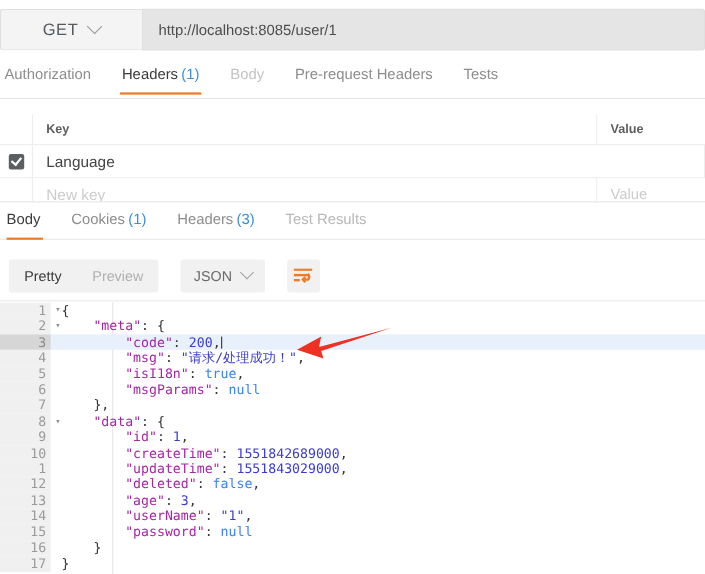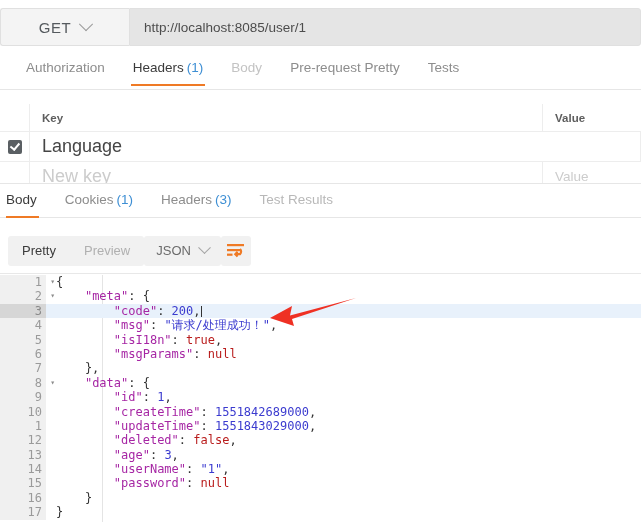--- a/index.html
+++ b/index.html
@@ -72,21 +72,21 @@
     box-sizing: border-box;
   }
   .req-tab {
     position: relative;
     padding: 4px 14px 10px 14px;
     font-size: 13.5px;
     color: #8d8d8d;
     cursor: pointer;
     white-space: nowrap;
   }
-  .req-tab:first-child { padding-left: 4px; margin-left: 22px; }
+  .req-tab:first-child { padding-left: 4px; }
   .req-tab.dim { color: #c3c3c3; }
   .req-tab.active { color: #3b3b3b; }
   .req-tab.active::after {
     content: "";
     position: absolute;
     left: 12px; right: 12px; bottom: -1px;
     height: 2.5px;
     background: #ef7a25;
   }
   .tab-count { color: #3e8fd4; margin-left: 3px; }
@@ -130,21 +130,21 @@
     border-bottom: 2px solid #ffffff;
     transform: rotate(40deg);
   }
   .key-cell {
     flex: 1;
     display: flex;
     align-items: center;
     padding-left: 12px;
     border-right: 1px solid #ededed;
     box-sizing: border-box;
-    font-size: 18px;
+    font-size: 14px;
     color: #454545;
     cursor: text;
   }
   .val-cell {
     width: 98px;
     flex: 0 0 98px;
     display: flex;
     align-items: center;
     padding-left: 12px;
     box-sizing: border-box;
@@ -202,21 +202,21 @@
   }
   .resp-tab.dim { color: #b8b8b8; }
 
   
   .body-toolbar {
     position: absolute;
     left: 0; top: 228px;
     width: 641px; height: 46px;
     display: flex;
     align-items: center;
-    gap: 0;
+    gap: 20px;
     padding-left: 8px;
     box-sizing: border-box;
     border-bottom: 1px solid #e8e8e8;
   }
   .seg-group {
     display: flex;
     background: #f1f1f1;
     border-radius: 3px;
     overflow: hidden;
     height: 30px;
@@ -299,21 +299,21 @@
   }
   .codetext {
     flex: 1;
     padding-left: 10px;
     box-sizing: border-box;
     color: #333333;
   }
   .k { color: #a626a4; }
   .num { color: #3b3bcf; }
   .str { color: #3b3bcf; }
-  .lit { color: #b91c1c; }
+  .lit { color: #3b82f6; }
   .p { color: #333333; }
   .caret {
     display: inline-block;
     width: 1px;
     height: 11px;
     background: #333;
     vertical-align: -2px;
   }
   .indent-guide {
     position: absolute;
@@ -348,21 +348,21 @@
     <div class="req-tab">
       <span>Authorization</span>
     </div>
     <div class="req-tab active">
       <span>Headers</span><span class="tab-count">(1)</span>
     </div>
     <div class="req-tab dim">
       <span>Body</span>
     </div>
     <div class="req-tab">
-      <span>Pre-request Pretty</span>
+      <span>Pre-request Headers</span>
     </div>
     <div class="req-tab">
       <span>Tests</span>
     </div>
   </div>
 
   <div class="hdr-table">
 
     <div class="hdr-row headrow">
       <div class="cb-cell"></div>

